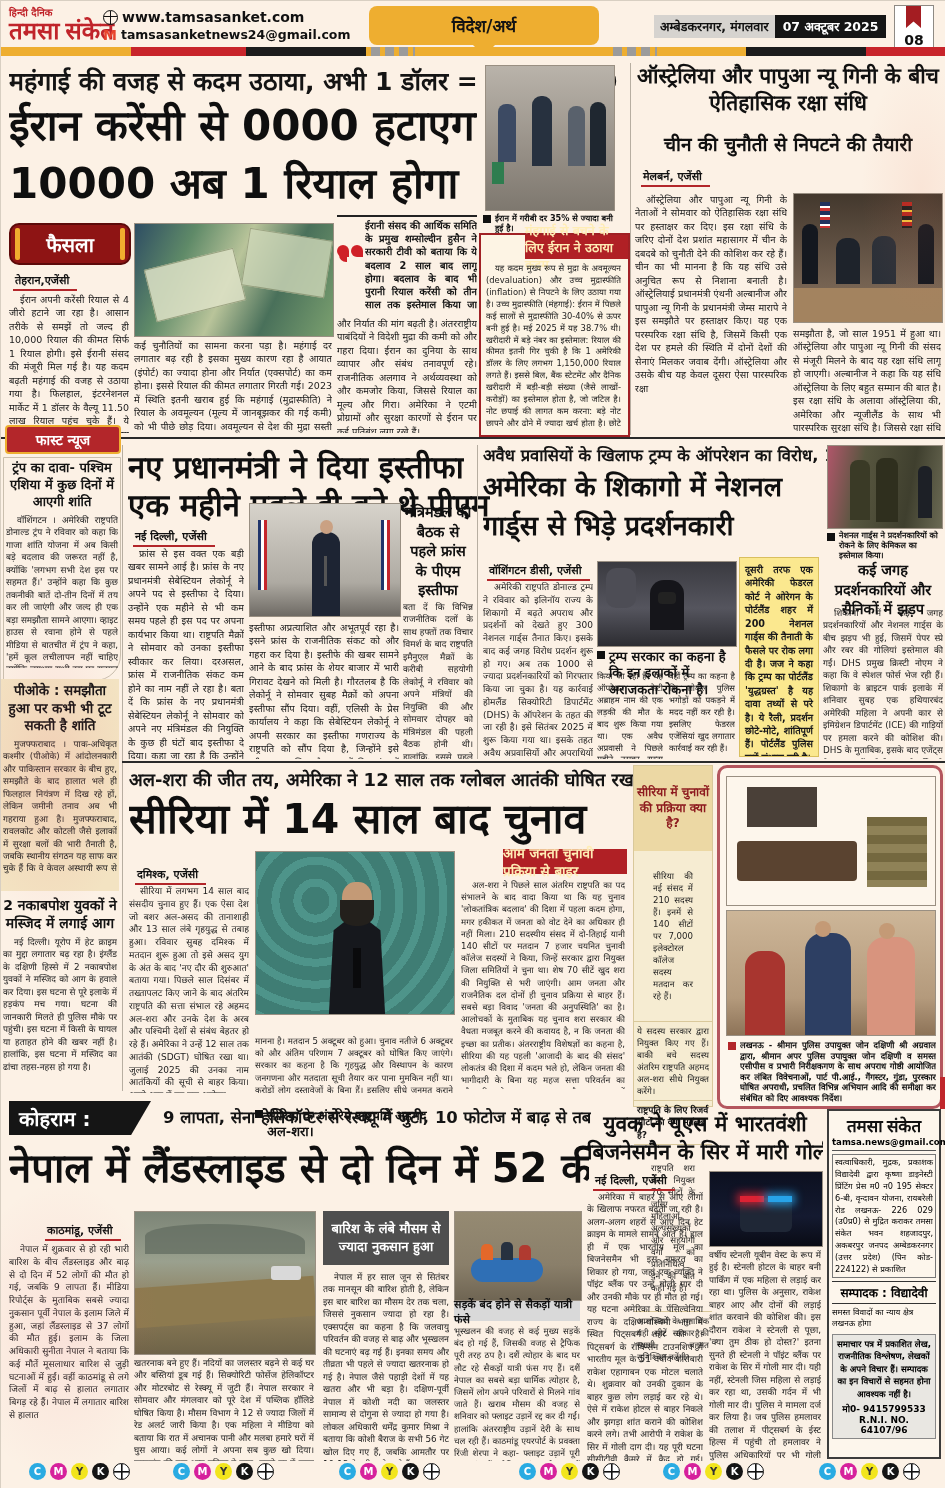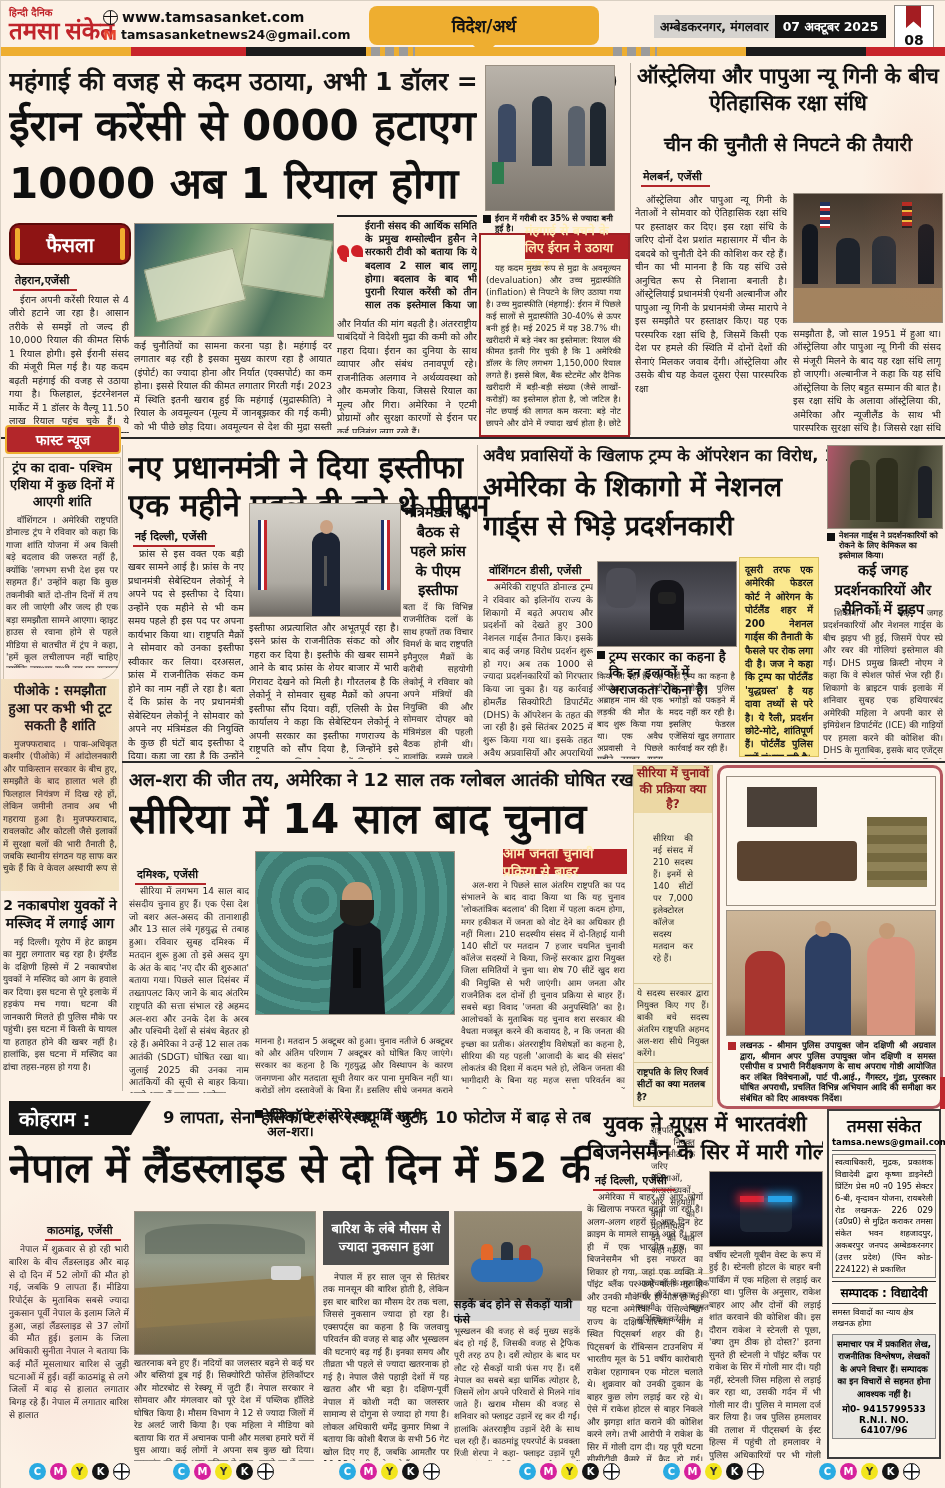--- a/index.html
+++ b/index.html
@@ -219,21 +219,21 @@
     <span>सीरिया के अंतरिम राष्ट्रपति अहमद अल-शरा।</span>
   </div>
   <div class="abs txt" style="left:254px;top:1034px;width:198px;height:58px;font-size:8.6px;text-indent:0;">मानना है। मतदान 5 अक्टूबर को हुआ। चुनाव नतीजे 6 अक्टूबर को और अंतिम परिणाम 7 अक्टूबर को घोषित किए जाएंगे। सरकार का कहना है कि गृहयुद्ध और विस्थापन के कारण जनगणना और मतदाता सूची तैयार कर पाना मुमकिन नहीं था। करोड़ों लोग दस्तावेजों के बिना हैं। इसलिए सीधे जनमत कराने की बजाय यह सीमित प्रक्रिया अपनाई गई है। 70 सीटें शरा की नियुक्ति से भरी जाएंगी, जिनमें शरा समर्थकों की नियुक्ति तय है।</div>
 
   <div class="abs" style="left:458px;top:848px;width:168px;height:244px;">
     <div class="redhead" style="height:25px;font-size:13.5px;">आम जनता चुनावी प्रक्रिया से बाहर</div>
     <div class="txt" style="position:absolute;left:2px;top:30px;width:164px;height:210px;font-size:8.6px;">अल-शरा ने पिछले साल अंतरिम राष्ट्रपति का पद संभालने के बाद वादा किया था कि यह चुनाव 'लोकतांत्रिक बदलाव' की दिशा में पहला कदम होगा, मगर हकीकत में जनता को वोट देने का अधिकार ही नहीं मिला। 210 सदस्यीय संसद में दो-तिहाई यानी 140 सीटों पर मतदान 7 हजार चयनित चुनावी कॉलेज सदस्यों ने किया, जिन्हें सरकार द्वारा नियुक्त जिला समितियों ने चुना था। शेष 70 सीटें खुद शरा की नियुक्ति से भरी जाएंगी। आम जनता और राजनैतिक दल दोनों ही चुनाव प्रक्रिया से बाहर हैं। सबसे बड़ा विवाद 'जनता की अनुपस्थिति' का है। आलोचकों के मुताबिक यह चुनाव शरा सरकार की वैधता मजबूत करने की कवायद है, न कि जनता की इच्छा का प्रतीक। अंतरराष्ट्रीय विशेषज्ञों का कहना है, सीरिया की यह पहली 'आजादी के बाद की संसद' लोकतंत्र की दिशा में कदम भले हो, लेकिन जनता की भागीदारी के बिना यह महज सत्ता परिवर्तन का औपचारिक चेहरा बनकर रह गया है। इस चुनाव में अंतरिम राष्ट्रपति अहमद अल-शरा की जीत तय है।</div>
   </div>
 
   <div class="abs" style="left:632px;top:764px;width:80px;height:342px;background:#f6ecd2;border:1px solid #d9c89b;box-sizing:border-box;">
-    <div style="background:#ecd8a4;color:#8d1a1e;font-weight:800;font-size:12px;line-height:1.3;text-align:center;padding:0 2px;">सीरिया में चुनावों की प्रक्रिया क्या है?</div>
+    <div style="background:#ecd8a4;color:#8d1a1e;font-weight:800;font-size:12px;line-height:1.3;text-align:center;padding:19px 2px;">सीरिया में चुनावों की प्रक्रिया क्या है?</div>
     <div style="padding:19px;font-size:8.6px;line-height:1.4;color:#1d1d1d;text-align:justify;">सीरिया की नई संसद में 210 सदस्य हैं। इनमें से 140 सीटों पर 7,000 इलेक्टोरल कॉलेज सदस्य मतदान कर रहे हैं।</div>
     <div style="padding:3px;font-size:8.6px;line-height:1.4;color:#1d1d1d;text-align:justify;border-top:1px solid #d9c89b;">ये सदस्य सरकार द्वारा नियुक्त किए गए हैं। बाकी बचे सदस्य अंतरिम राष्ट्रपति अहमद अल-शरा सीधे नियुक्त करेंगे।</div>
     <div style="padding:3px;font-size:9px;font-weight:800;line-height:1.35;color:#111;border-top:1px solid #d9c89b;">राष्ट्रपति के लिए रिजर्व सीटों का क्या मतलब है?</div>
     <div style="padding:17px;font-size:8.6px;line-height:1.4;color:#1d1d1d;text-align:justify;border-top:1px solid #d9c89b;">राष्ट्रपति शरा के नियुक्त 70 सीटों के जरिए महिलाओं, अल्पसंख्यकों और सहयोगी वर्गों को प्रतिनिधित्व देने की बात कही गई है।</div>
     <div style="padding:3px;font-size:8.6px;line-height:1.4;color:#1d1d1d;text-align:justify;border-top:1px solid #d9c89b;">आलोचकों के मुताबिक यही सीटें सरकार की स्थायी बहुमत सुनिश्चित करेंगी।</div>
   </div>
 
   <div class="abs" style="left:716px;top:764px;width:226px;height:344px;border:3px solid #b4565e;border-radius:10px;background:#fdf6ec;box-sizing:border-box;padding-left:10px;">
     <div class="ph" style="left:6px;top:8px;width:208px;height:128px;background:linear-gradient(#8d7least355 0%,#b89a74 0%,#9b7f5c 60%,#6f5a40 100%);">
       <div style="position:absolute;left:10px;top:64px;width:120px;height:40px;background:#5a4330;border-radius:4px;"></div>

